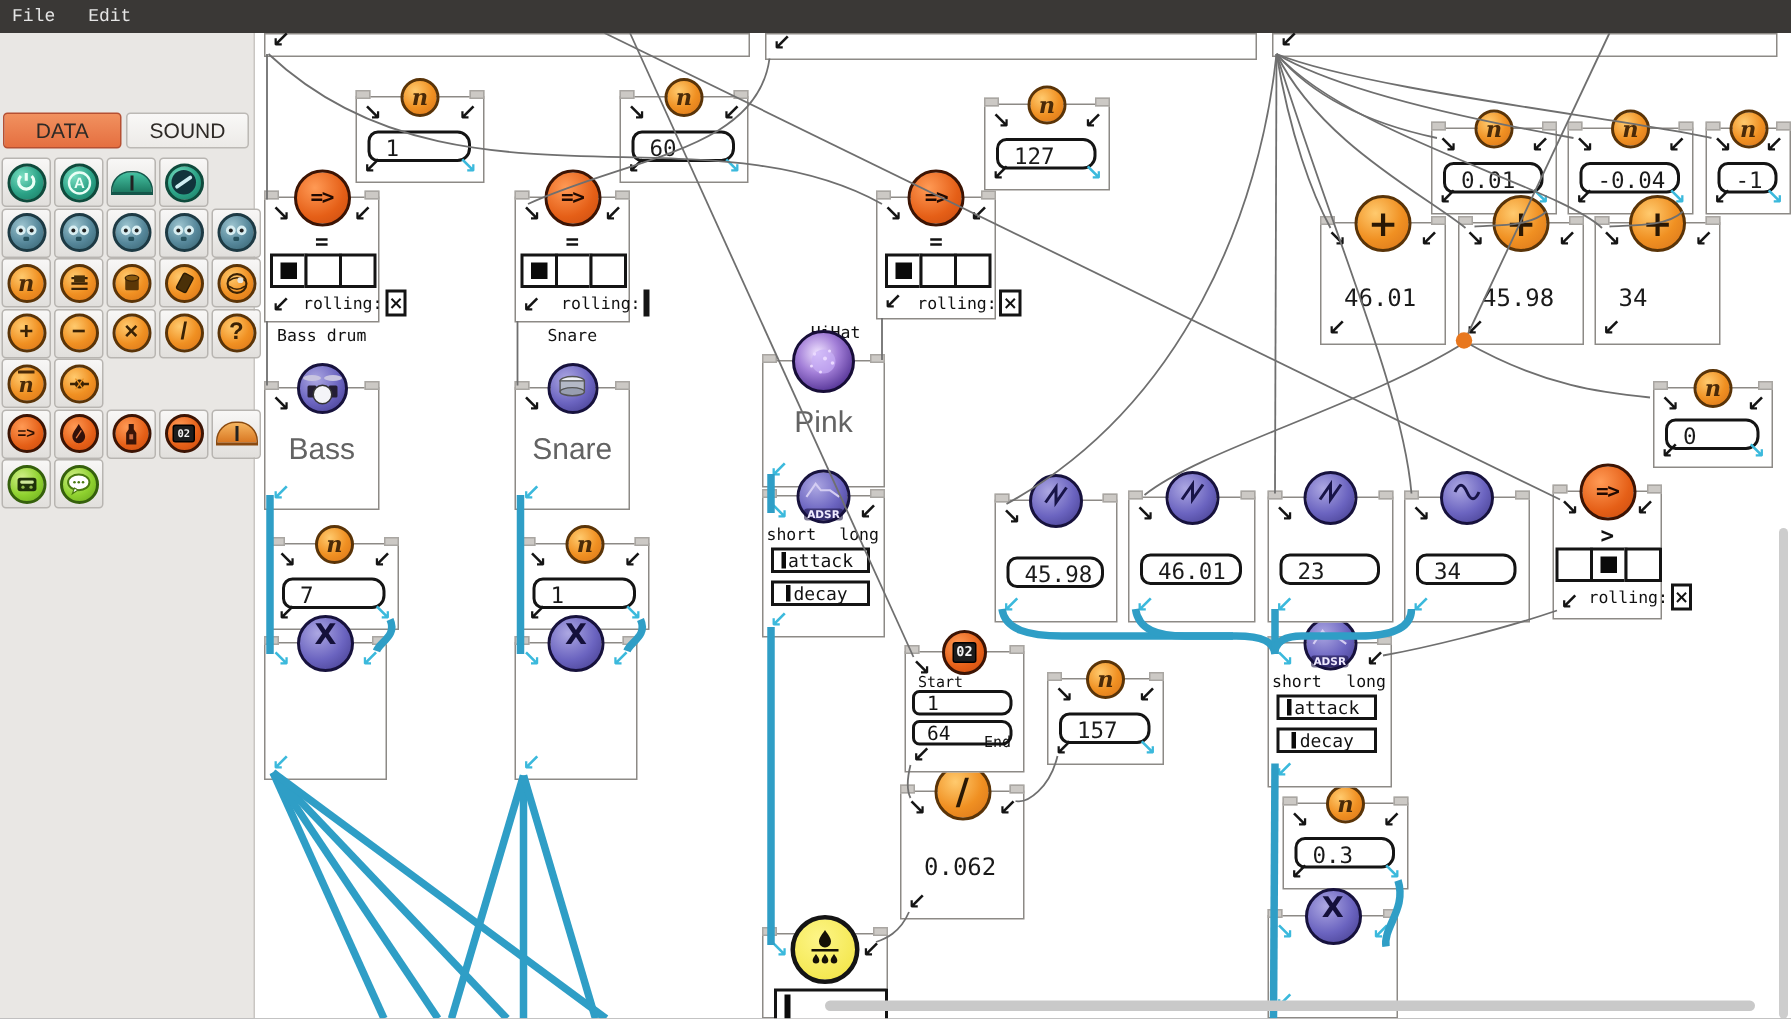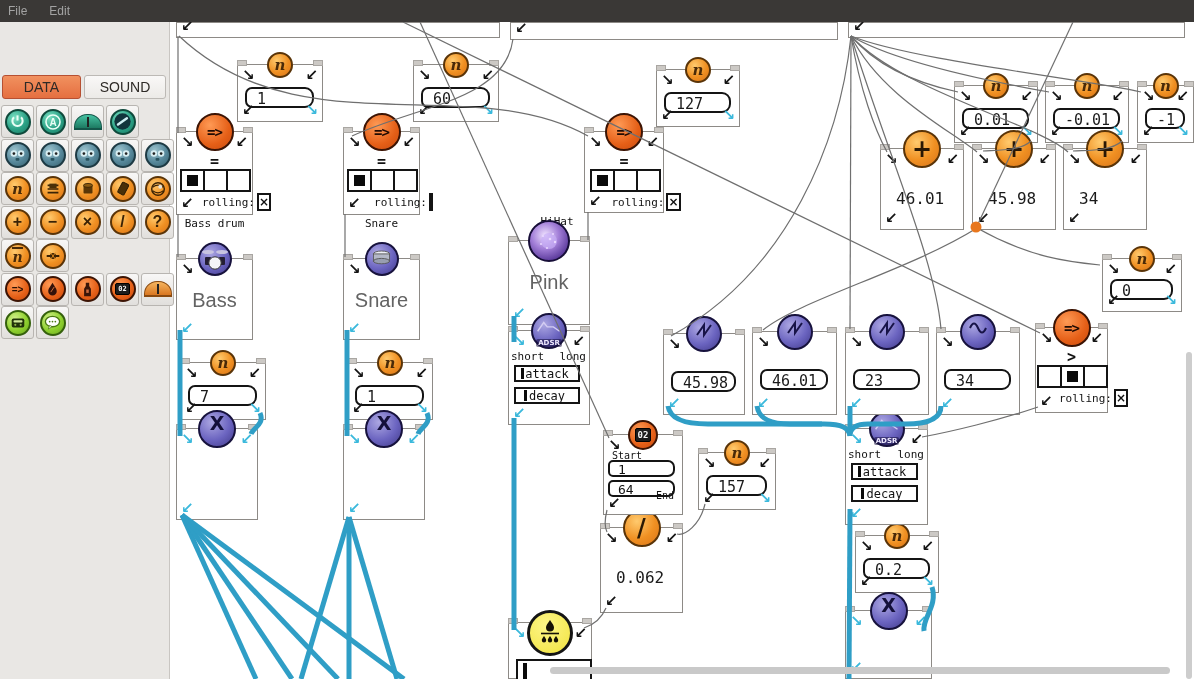--- a/index.html
+++ b/index.html
@@ -1,21 +1,21 @@
 <!DOCTYPE html>
 <html><head>
 <meta charset="utf-8">
 <style>
   html,body{margin:0;padding:0;background:#888;}
   #app{position:relative;width:1194px;height:679px;background:#fff;overflow:hidden;
        font-family:"Liberation Sans",sans-serif;}
   
   #menubar{position:absolute;left:0;top:0;width:1194px;height:22px;background:#3a3836;z-index:50;
            display:flex;align-items:center;gap:22px;padding-left:8px;box-sizing:border-box;}
-  .menu-item{color:#a3a3a3;font-size:12px;cursor:default;}
+  .menu-item{color:#e5e5e5;font-size:12px;cursor:default;font-family:Liberation Mono, monospace;}
   
   #sidebar{position:absolute;left:0;top:22px;width:170px;height:657px;background:#e9e7e4;
            border-right:1px solid #c9c6c2;z-index:40;box-sizing:border-box;}
   #building-btn{position:absolute;left:2px;top:3px;width:163px;height:46px;border:1px solid #b2afab;
            border-radius:4px;background:linear-gradient(#fdfdfc,#e5e3e0);display:flex;align-items:center;
            justify-content:center;gap:6px;}
   #building-btn .ttl{font-size:15px;font-weight:bold;color:#181818;letter-spacing:.5px;}
   #building-dot{position:absolute;right:8px;top:6px;width:7px;height:7px;background:#7c1f22;}
   .tab{position:absolute;top:53px;height:24px;border-radius:3px;display:flex;align-items:center;
        justify-content:center;font-size:14px;color:#2e2a26;box-sizing:border-box;}
@@ -156,21 +156,21 @@
         <span class="nfield" style="">0.01</span>
       </div>
       <div class="node num" style="left: 1045px; top: 85px; width: 84px; height: 58px;">
         <span class="port p-tl ">↘</span>
         <span class="port p-tr ">↙</span>
         <span class="port p-bl ">↙</span>
         <span class="port p-br cyanp">↘</span>
         <span class="circ orange-c" style="width:26px;height:26px;top:-13px">
           <span class="nglyph">n</span>
         </span>
-        <span class="nfield" style="">-0.01</span>
+        <span class="nfield" style="">-0.04</span>
       </div>
       <div class="node num" style="left: 1137px; top: 85px; width: 57px; height: 58px;">
         <span class="port p-tl ">↘</span>
         <span class="port p-tr ">↙</span>
         <span class="port p-bl ">↙</span>
         <span class="port p-br cyanp">↘</span>
         <span class="circ orange-c" style="width:26px;height:26px;top:-13px">
           <span class="nglyph">n</span>
         </span>
         <span class="nfield" style="">-1</span>
@@ -216,21 +216,21 @@
         <span class="nfield" style="">157</span>
       </div>
       <div class="node num" style="left: 855px; top: 535px; width: 84px; height: 58px;">
         <span class="port p-tl ">↘</span>
         <span class="port p-tr ">↙</span>
         <span class="port p-bl ">↙</span>
         <span class="port p-br cyanp">↘</span>
         <span class="circ orange-c" style="width:26px;height:26px;top:-13px">
           <span class="nglyph">n</span>
         </span>
-        <span class="nfield" style="">0.2</span>
+        <span class="nfield" style="">0.3</span>
       </div>
       <div class="node trigger" style="left: 176px; top: 131px; width: 77px; height: 84px;">
         <span class="port p-tl ">↘</span>
         <span class="port p-tr ">↙</span>
         <span class="port p-bl ">↙</span>
         <span class="circ red-c" style="width:38px;height:38px;top:-19px">
           <span class="trigglyph">=&gt;</span>
         </span>
         <span class="sym">=</span>
         <span class="cells">

